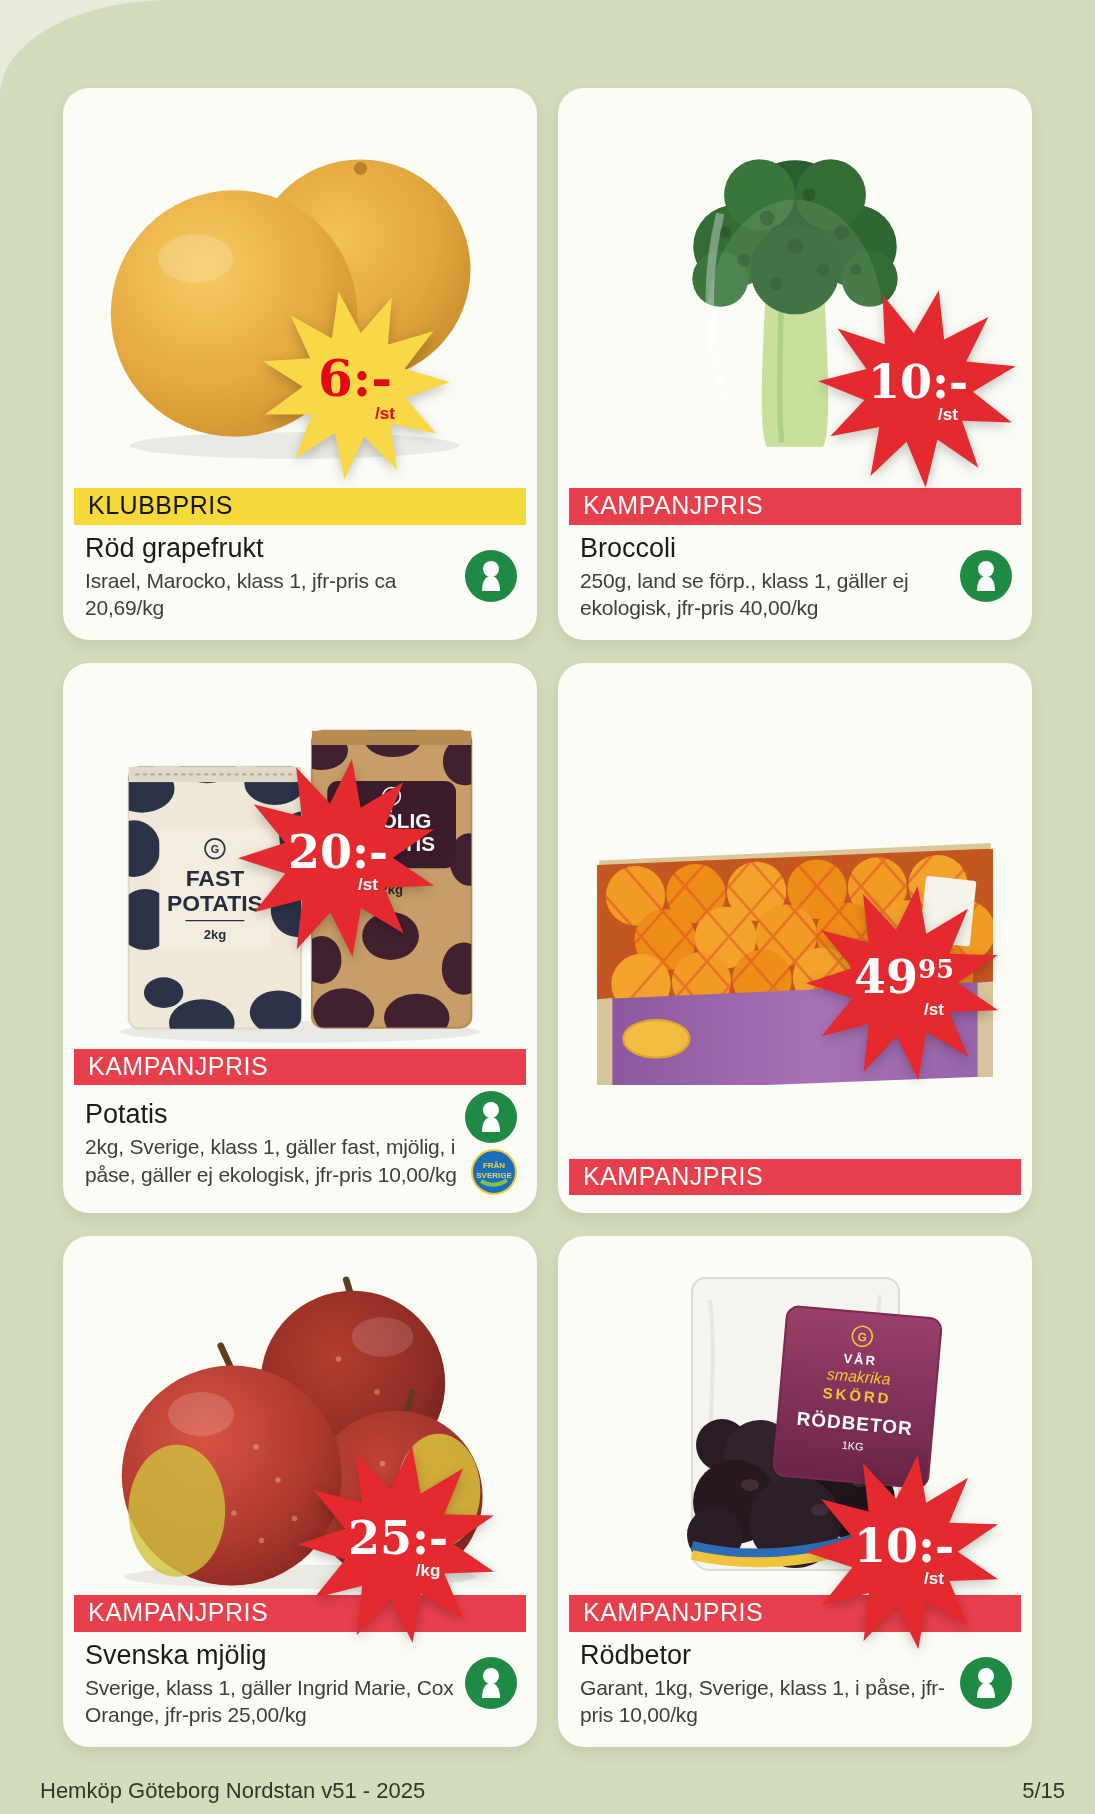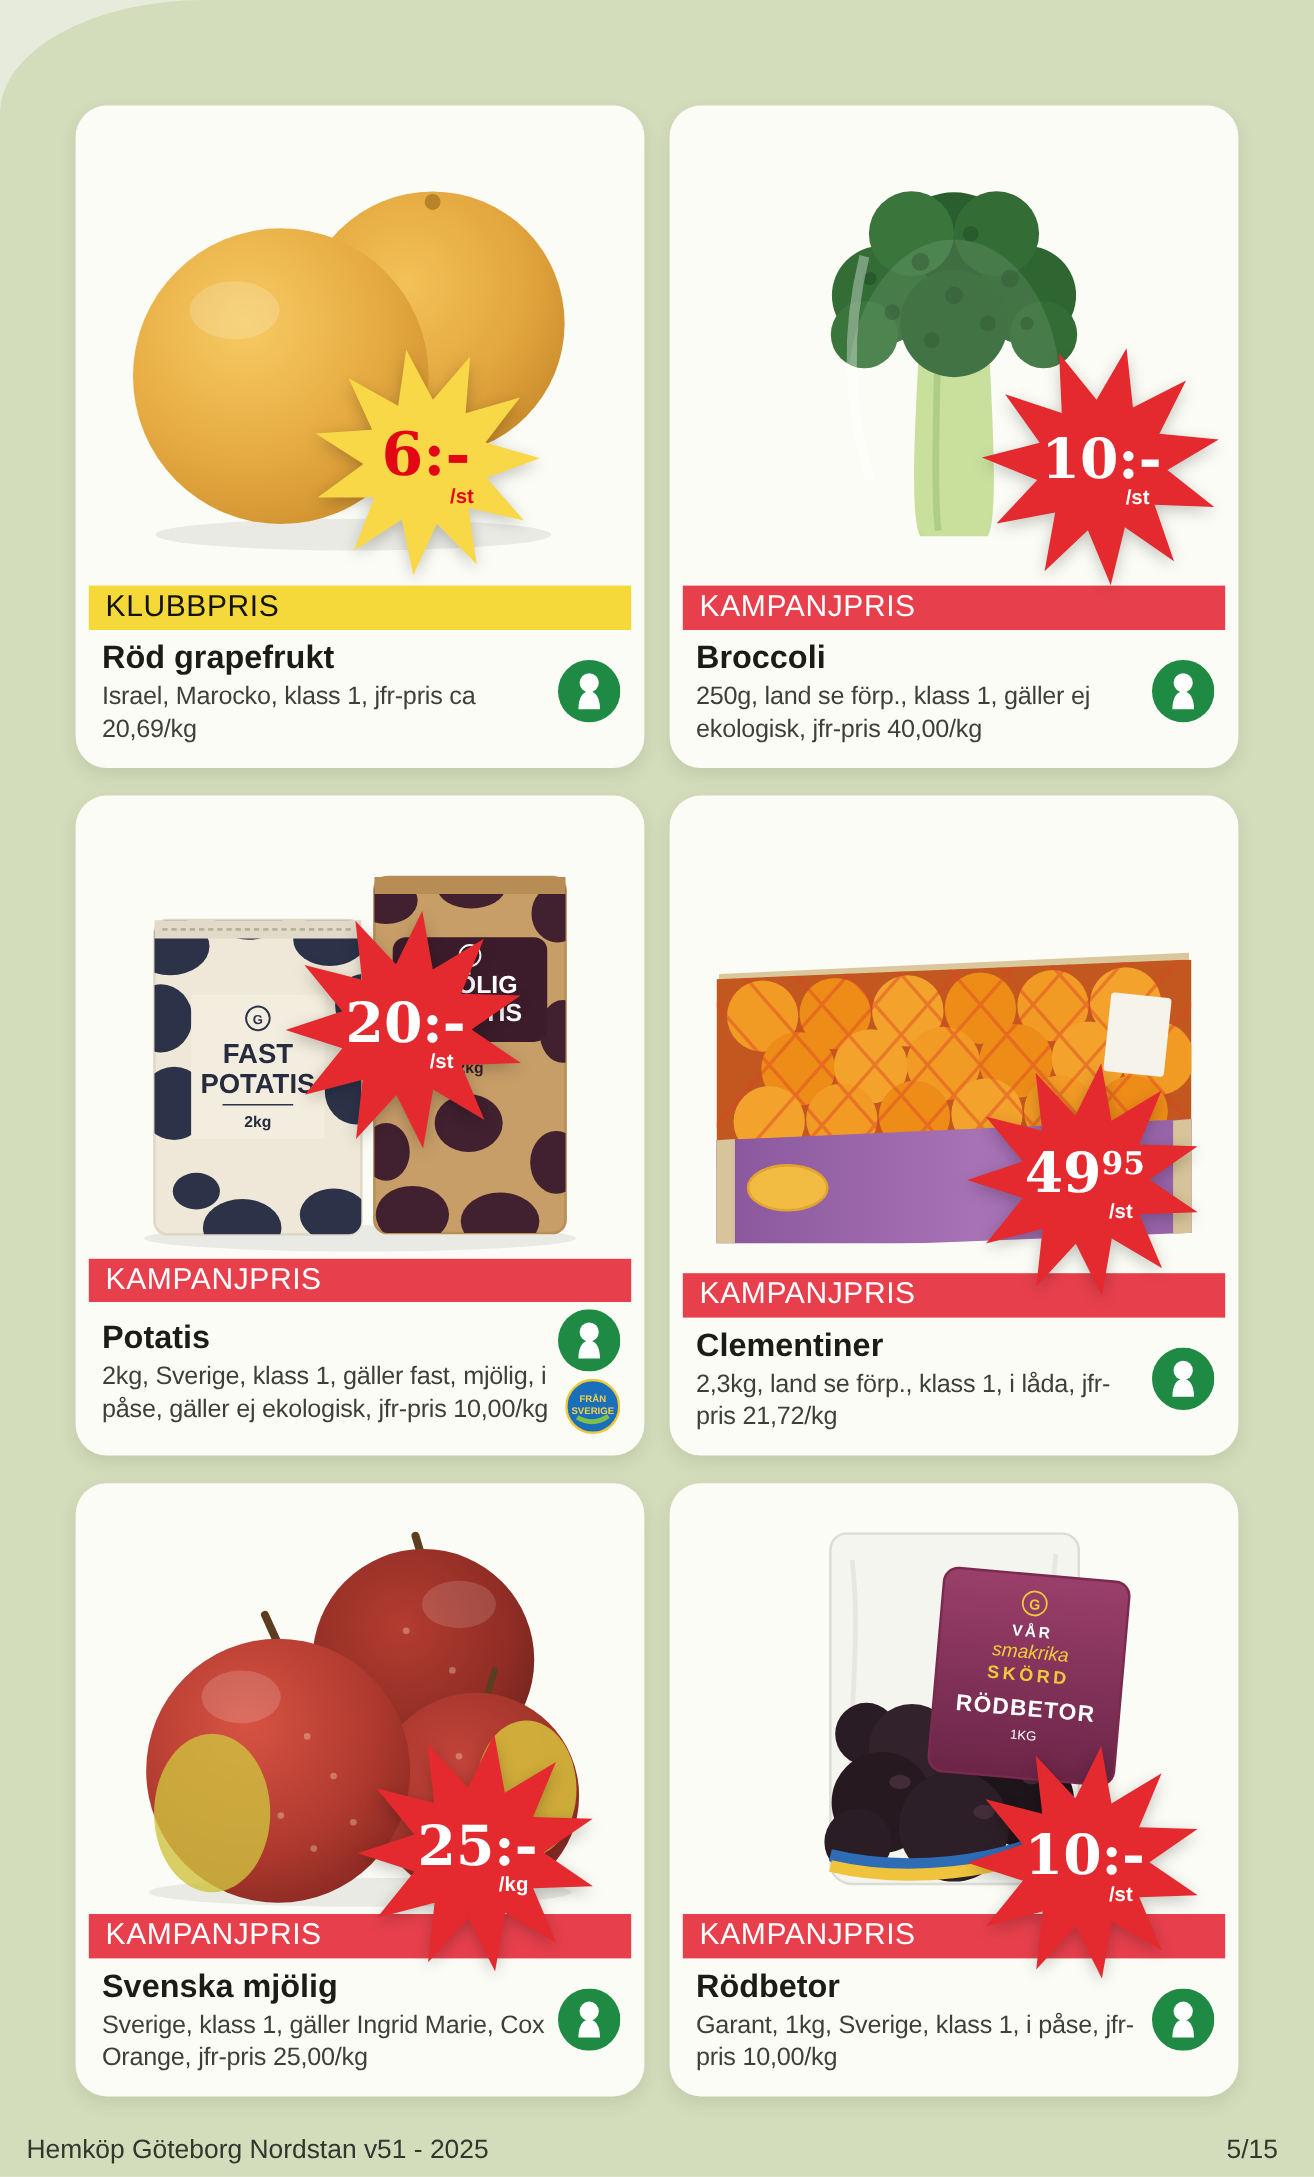--- a/index.html
+++ b/index.html
@@ -30,21 +30,21 @@
   .photo{flex:1;display:flex;align-items:center;justify-content:center;min-height:0;padding-top:4px;}
   .photo svg{max-height:100%;}
   .photo text{font-family:"Liberation Sans",sans-serif;}
 
   .banner{margin:0 11px;padding:4px 0 5px 14px;font-weight:400;font-size:25px;letter-spacing:.5px;line-height:1.1;position:relative;z-index:2;}
   .banner.red{background:var(--banner_red);color:#ffffff;}
   .banner.yellow{background:var(--banner_yellow);color:#14140f;}
 
   .info{display:flex;justify-content:space-between;align-items:center;padding:6px 20px 0 22px;gap:8px;}
   .texts{flex:1;min-width:0;}
-  .name{margin:2px 0 3px 0;font-size:27px;font-weight:700;color:var(--text_dark);line-height:1.15;}
+  .name{margin:2px 0 3px 0;font-size:27px;font-weight:400;color:var(--text_dark);line-height:1.15;}
   .details{margin:0;font-size:21px;letter-spacing:-.2px;color:var(--text_gray);line-height:1.32;}
   .iconcol{display:flex;flex-direction:column;align-items:flex-end;gap:6px;flex:0 0 auto;}
 
   .burst{position:absolute;width:190px;height:190px;z-index:3;filter:drop-shadow(0 4px 6px rgba(0,0,0,.22));}
   .burst .star{position:absolute;inset:0;width:100%;height:100%;}
   .burst.red .star polygon{fill:var(--star_red);}
   .burst.yellow .star polygon{fill:var(--star_yellow);}
   .burst .price{position:absolute;inset:0;display:flex;flex-direction:column;align-items:center;justify-content:center;padding-top:8px;}
   .main-line{font-family:"DejaVu Serif",serif;font-weight:700;font-size:46px;line-height:1;color:#ffffff;white-space:nowrap;}
   .burst.yellow .main-line{color:var(--price_red);font-size:50px;}
@@ -56,21 +56,21 @@
   .b3{left:175px;top:95px;width:200px;height:200px;}
   .b4{left:248px;top:222px;width:196px;height:196px;}
   .b5{left:235px;top:208px;width:200px;height:200px;}
   .b6{left:248px;top:218px;width:196px;height:196px;}
   .rot8 .star{transform:rotate(8deg);} .rot12 .star{transform:rotate(12deg);} .rotm10 .star{transform:rotate(-10deg);}
 
   .klubb-icon{width:52px;height:52px;display:block;}
   .fran-icon{width:46px;height:46px;display:block;}
 
   .footer{
-    position:absolute;z-index:1;left:22px;right:30px;bottom:10px;
+    position:absolute;z-index:1;left:40px;right:30px;bottom:10px;
     display:flex;justify-content:space-between;align-items:baseline;
     font-size:22px;color:var(--footer_col);
   }
 </style>
 </head>
 <body>
 
 <div class="panel"></div>
 
 <main class="grid">
@@ -329,33 +329,20 @@
     <div class="burst red b4 rot8">
       <svg class="star" viewBox="0 0 200 200">
         <polygon points="100,0 115.5,47.2 154.1,15.9 141.6,64 191,58.5 154.4,92.2 199,114.2 150,122.8 175.6,165.5 129.7,146.3 128.2,196 100,155 71.8,196 70.3,146.3 24.4,165.5 50,122.8 1,114.2 45.6,92.2 9,58.5 58.4,64 45.9,15.9 84.5,47.2"></polygon>
       </svg>
       <div class="price">
         <div class="main-line"><span>49</span><span class="sup">95</span></div>
         <div class="unit">/st</div>
       </div>
     </div>
     <div class="banner red"><span>KAMPANJPRIS</span></div>
-    <div class="info">
-      <div class="texts">
-        <h3 class="name">Clementiner</h3>
-        <p class="details">2,3kg, land se förp., klass 1, i låda, jfr-pris 21,72/kg</p>
-      </div>
-      <div class="iconcol">
-        <svg class="klubb-icon" viewBox="0 0 52 52">
-          <circle cx="26" cy="26" r="26" fill="#1e8a43"></circle>
-          <circle cx="26" cy="19" r="8" fill="#ffffff"></circle>
-          <path d="M17,41 C17,31 21,26 26,26 C31,26 35,31 35,41 Z" fill="#ffffff"></path>
-        </svg>
-      </div>
-    </div>
   </article>
 
   <article class="card">
     <div class="photo">
       <svg width="410" height="330" viewBox="0 0 360 300">
         <defs>
           <radialGradient id="ap1" cx="38%" cy="32%" r="80%">
             <stop offset="0%" stop-color="#d75343"></stop>
               <stop offset="60%" stop-color="#b03a2f"></stop>
               <stop offset="100%" stop-color="#822620"></stop>

